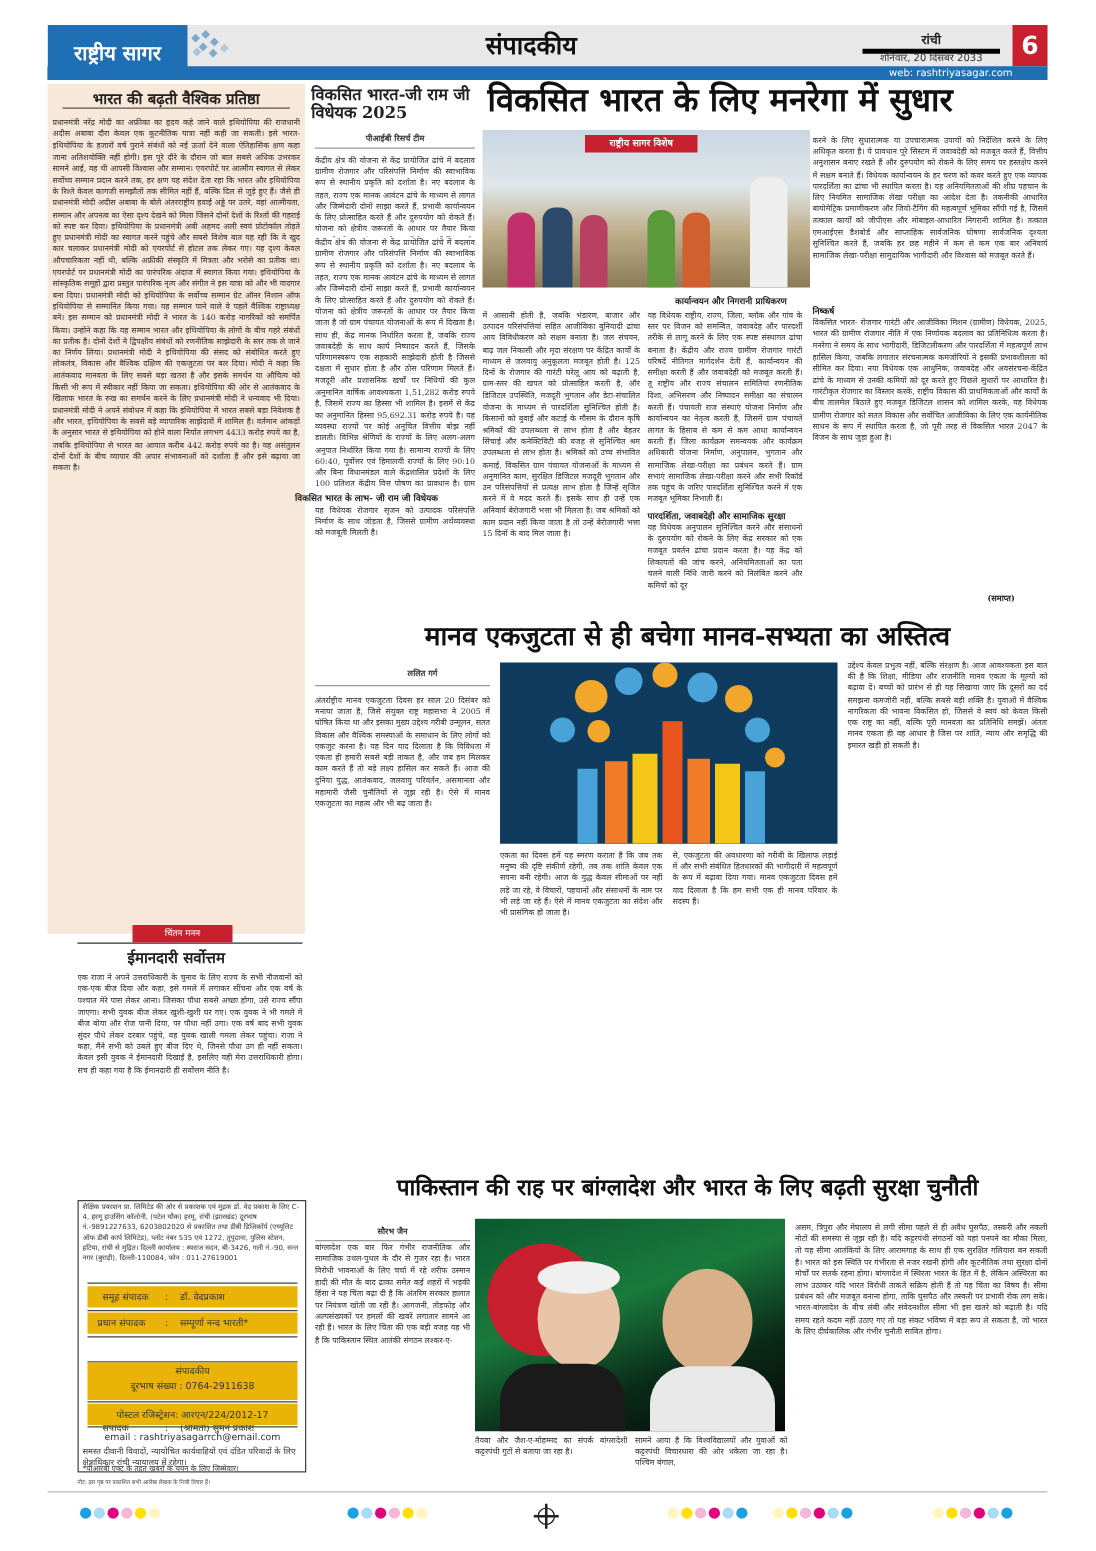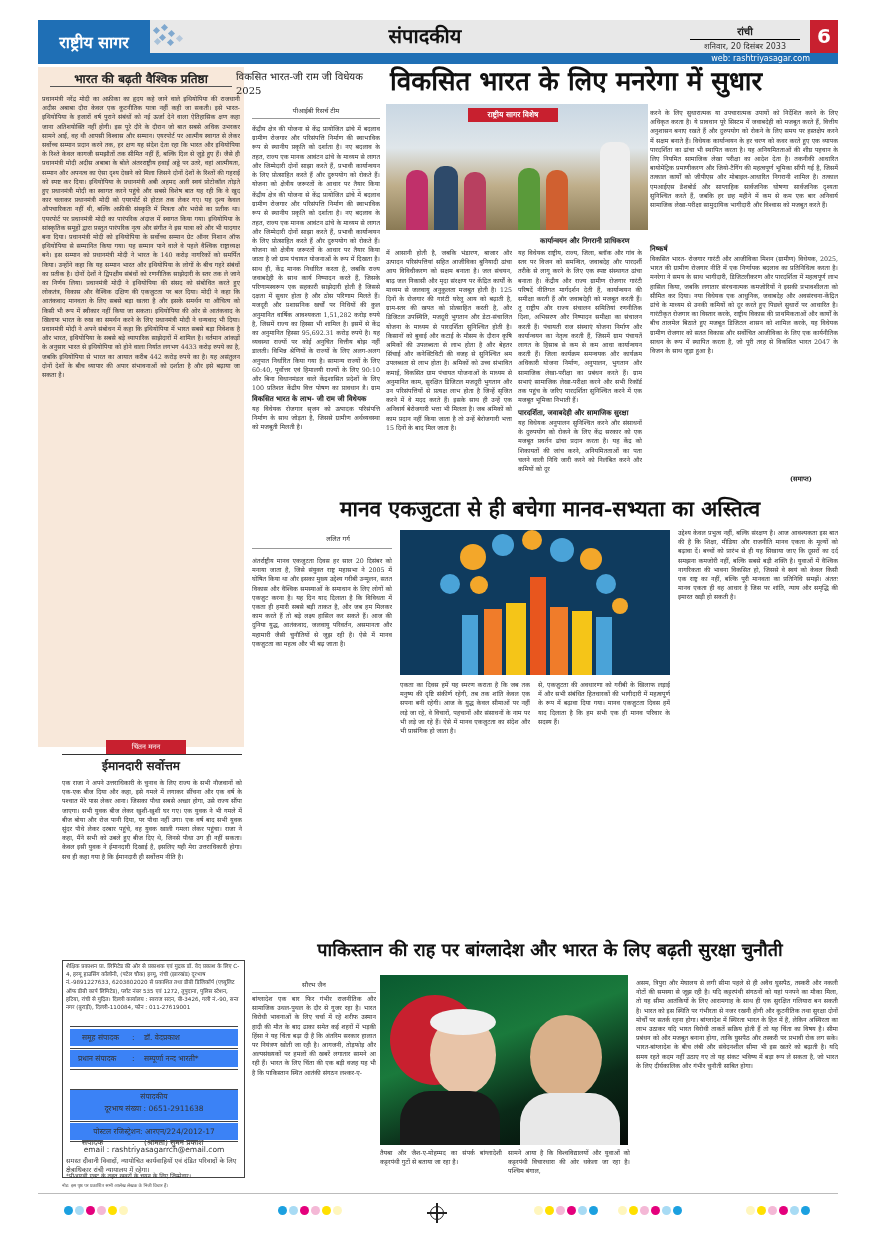--- a/index.html
+++ b/index.html
@@ -8,21 +8,21 @@
 
   .abs { position: absolute; }
 
   
   .mast { left: 38px; top: 20px; width: 800px; height: 44px; background: #e8e8e8; }
   .mast-brand { left: 38px; top: 20px; width: 112px; height: 44px; background: #1f6fb5; color: #fff;
     font-family: "DejaVu Serif", serif; font-weight: bold; font-size: 16px; display:flex; align-items:center; justify-content:center;
     clip-path: polygon(0 0, 100% 0, 110% 100%, 0 100%); }
   .mast-dots span { position:absolute; width:5px; height:5px; background:#7fa8cf; transform: rotate(45deg); }
   .mast-section { left: 260px; top: 22px; width: 330px; height: 30px; font-family: "DejaVu Serif", serif; font-weight:bold; font-size: 20px; text-align:center; color:#111; }
-  .mast-city { left: 690px; top: 24px; width: 110px; text-align:center; font-size: 10px; font-weight:bold; border-bottom:1px solid #000000; padding-bottom:1px;}
+  .mast-city { left: 690px; top: 24px; width: 110px; text-align:center; font-size: 10px; font-weight:bold; border-bottom:4px solid #000000; padding-bottom:1px;}
   .mast-date { left: 690px; top: 40px; width: 110px; text-align:center; font-size: 8px; color:#333; }
   .mast-page { left: 810px; top: 20px; width: 28px; height: 33px; background:#c8202f; color:#fff; font-weight:bold; font-size:20px; text-align:center; line-height:33px; }
   .mast-bar { left: 38px; top: 53px; width: 800px; height: 11px; background:#1f6fb5; }
   .mast-web { left: 640px; top: 53px; width: 170px; height: 16px; color:#fff; font-size: 8px; text-align:right; line-height: 11px; }
 
   
   .ed-box { left: 38px; top: 67px; width: 206px; height: 680px; background: #f8e8da; }
   .ed-title { left: 38px; top: 70px; width: 206px; text-align:center; font-family:"DejaVu Serif", serif; font-weight:bold; font-size: 12px; color:#222; }
   .ed-rule { left: 50px; top: 86px; width: 182px; height: 1px; background:#555; }
   .body-text { font-family: "DejaVu Serif", serif; font-size: 6.3px; line-height: 9.2px; color: #333; text-align: justify; overflow:hidden; }
@@ -30,30 +30,30 @@
 
   .chintan-badge { left: 106px; top: 740px; width: 80px; height: 14px; background:#c8202f; color:#fff; font-size: 7px; text-align:center; line-height:14px; }
   .chintan-rule { left: 62px; top: 754px; width: 180px; height: 1px; background:#333; }
   .chintan-title { left: 38px; top: 757px; width: 206px; text-align:center; font-family:"DejaVu Serif", serif; font-weight:bold; font-size: 12px; }
   .chintan-body { left: 62px; top: 778px; width: 180px; height: 178px; }
 
   
   .imprint { left: 62px; top: 960px; width: 183px; height: 218px; border: 1px solid #444; }
   .imprint-text { left: 66px; top: 962px; width: 176px; font-size: 5.6px; line-height: 8.2px; color:#333; }
   .imp-row { left: 70px; width: 168px; height: 17px; font-size: 7.5px; line-height:17px; color:#333; }
-  .imp-row.grey { background:#3b82f6; }
+  .imp-row.grey { background:#eab308; }
   .imp-row span { display:inline-block; }
   .imp-rule { left: 70px; width: 168px; height: 1px; background:#444; }
   .imp-center { left: 70px; width: 168px; text-align:center; font-size: 7.5px; color:#333; }
   .imp-foot { left: 66px; width: 176px; font-size: 6.6px; line-height: 9px; color:#333; }
   .note { left: 62px; top: 1182px; width: 190px; font-size: 4.5px; color:#444; }
 
   
-  .sub-head { left: 236px; top: 70px; width: 130px; font-family:"DejaVu Serif", serif; font-weight:normal; font-size: 10px; line-height: 14px; color:#222; }
-  .byline { font-family:"DejaVu Serif", serif; font-weight:normal; font-size: 6.5px; color:#333; text-align:center; }
+  .sub-head { left: 249px; top: 70px; width: 130px; font-family:"DejaVu Serif", serif; font-weight:bold; font-size: 13px; line-height: 14px; color:#222; }
+  .byline { font-family:"DejaVu Serif", serif; font-weight:bold; font-size: 6.5px; color:#333; text-align:center; }
   .rule { height: 1px; background: #999; }
   .top-headline { left: 390px; top: 64px; width: 450px; font-family:"DejaVu Serif", serif; font-weight:bold; font-size: 26px; line-height: 34px; color:#111; }
   .photo1 { left: 386px; top: 104px; width: 262px; height: 126px; background: linear-gradient(180deg,#c9d7e3 0%,#dfe6ea 35%,#bfae8a 65%,#8a7a55 100%); overflow:hidden; }
   .photo1 .badge { left: 82px; top: 4px; width: 90px; height: 14px; background:#c8202f; color:#fff; font-size: 7.5px; font-weight:bold; text-align:center; line-height:14px; }
   .figure { position:absolute; bottom: 0; border-radius: 10px 10px 0 0; }
   .col-text-1a { left: 252px; top: 124px; width: 128px; height: 66px; }
   .col-text-2 { left: 386px; top: 248px; width: 126px; height: 236px; }
   .subsec { font-family:"DejaVu Serif", serif; font-weight:bold; font-size: 7px; color:#222; }
   .samaapt { left: 790px; top: 474px; font-weight:bold; font-size: 6.5px; font-family:"DejaVu Serif", serif; }
 
@@ -122,21 +122,21 @@
 <div class="abs imp-row grey" style="top:1050px;">
   <span style="width:62px;padding-left:8px;">प्रधान संपादक</span><span style="width:12px;">:</span><span>सम्पूर्णा नन्द भारती*</span>
 </div>
 <div class="abs imp-rule" style="top:1069px;"></div>
 <div class="abs imp-row" style="top:1134px;">
   <span style="width:62px;padding-left:12px;">संपादक</span><span style="width:12px;">:</span><span>(श्रीमती) सुमन प्रकाश</span>
 </div>
 <div class="abs imp-rule" style="top:1089px;"></div>
 <div class="abs imp-row grey" style="top:1090px;height:30px;"></div>
 <div class="abs imp-center" style="top:1091px;">संपादकीय</div>
-<div class="abs imp-center" style="top:1103px;">दूरभाष संख्या : 0651-2911638</div>
+<div class="abs imp-center" style="top:1103px;">दूरभाष संख्या : 0764-2911638</div>
 <div class="abs imp-rule" style="top:1121px;"></div>
 <div class="abs imp-row grey" style="top:1123px;text-align:center;">पोस्टल रजिस्ट्रेशन: आरएन/224/2012-17</div>
 <div class="abs imp-rule" style="top:1141px;"></div>
 <div class="abs imp-center" style="top:1145px;">email : rashtriyasagarrch@email.com</div>
 <div class="abs imp-foot" style="top:1157px;">समस्त दीवानी विवादों, न्यायोचित कार्यवाहियों एवं दंडित परिवादों के लिए क्षेत्राधिकार रांची न्यायालय में रहेगा।</div>
 <div class="abs imp-foot" style="top:1171px;font-size:6px;">*पीआरबी एक्ट के तहत खबरों के चयन के लिए जिम्मेवार।</div>
 <div class="abs note">नोट: इस पृष्ठ पर प्रकाशित सभी आलेख लेखक के निजी विचार हैं।</div>
 
 <div class="abs sub-head">विकसित भारत-जी राम जी विधेयक 2025</div>
 <div class="abs byline" style="left:252px;top:106px;width:128px;">पीआईबी रिसर्च टीम</div>
@@ -146,21 +146,21 @@
   <div class="abs badge">राष्ट्रीय सागर विशेष</div>
   <div class="figure" style="left:20px;width:22px;height:60px;background:#c0306a;"></div>
   <div class="figure" style="left:48px;width:24px;height:64px;background:#2e4a6a;"></div>
   <div class="figure" style="left:78px;width:22px;height:58px;background:#b84060;"></div>
   <div class="figure" style="left:132px;width:22px;height:62px;background:#5a9a3a;"></div>
   <div class="figure" style="left:160px;width:22px;height:60px;background:#d06030;"></div>
   <div class="figure" style="left:214px;width:30px;height:88px;background:#eeeeee;"></div>
 </div>
 <div class="abs body-text col-text-1a">केंद्रीय क्षेत्र की योजना से केंद्र प्रायोजित ढांचे में बदलाव ग्रामीण रोजगार और परिसंपत्ति निर्माण की स्वाभाविक रूप से स्थानीय प्रकृति को दर्शाता है। नए बदलाव के तहत, राज्य एक मानक आवंटन ढांचे के माध्यम से लागत और जिम्मेदारी दोनों साझा करते हैं, प्रभावी कार्यान्वयन के लिए प्रोत्साहित करते हैं और दुरुपयोग को रोकते हैं। योजना को क्षेत्रीय जरूरतों के आधार पर तैयार किया जाता है जो ग्राम पंचायत योजनाओं के रूप में दिखता है। साथ ही, केंद्र मानक निर्धारित करता है, जबकि राज्य जवाबदेही के साथ कार्य निष्पादन करते हैं, जिसके परिणामस्वरूप एक सहकारी साझेदारी होती है जिससे दक्षता में सुधार होता है और ठोस परिणाम मिलते हैं। मजदूरी और प्रशासनिक खर्चों पर निधियों की कुल अनुमानित वार्षिक आवश्यकता 1,51,282 करोड़ रुपये है, जिसमें राज्य का हिस्सा भी शामिल है। इसमें से केंद्र का अनुमानित हिस्सा 95,692.31 करोड़ रुपये है। यह व्यवस्था राज्यों पर कोई अनुचित वित्तीय बोझ नहीं डालती। विभिन्न श्रेणियों के राज्यों के लिए अलग-अलग अनुपात निर्धारित किया गया है। सामान्य राज्यों के लिए 60:40, पूर्वोत्तर एवं हिमालयी राज्यों के लिए 90:10 और बिना विधानमंडल वाले केंद्रशासित प्रदेशों के लिए 100 प्रतिशत केंद्रीय वित्त पोषण का प्रावधान है। ग्राम पंचायत योजना के तहत विभिन्न कार्यों की पहचान की जाती है जिससे दुरुपयोग से उत्पन्न होने वाली राजकोषीय नुकसान को कम करने में मदद करते हैं और जवाबदेही के साथ-साथ राजकोषीय स्थिरता को मजबूत करते हैं।</div>
 <div class="abs body-text" style="left:252px;top:190px;width:128px;height:200px;background:#fff;">केंद्रीय क्षेत्र की योजना से केंद्र प्रायोजित ढांचे में बदलाव ग्रामीण रोजगार और परिसंपत्ति निर्माण की स्वाभाविक रूप से स्थानीय प्रकृति को दर्शाता है। नए बदलाव के तहत, राज्य एक मानक आवंटन ढांचे के माध्यम से लागत और जिम्मेदारी दोनों साझा करते हैं, प्रभावी कार्यान्वयन के लिए प्रोत्साहित करते हैं और दुरुपयोग को रोकते हैं। योजना को क्षेत्रीय जरूरतों के आधार पर तैयार किया जाता है जो ग्राम पंचायत योजनाओं के रूप में दिखता है। साथ ही, केंद्र मानक निर्धारित करता है, जबकि राज्य जवाबदेही के साथ कार्य निष्पादन करते हैं, जिसके परिणामस्वरूप एक सहकारी साझेदारी होती है जिससे दक्षता में सुधार होता है और ठोस परिणाम मिलते हैं। मजदूरी और प्रशासनिक खर्चों पर निधियों की कुल अनुमानित वार्षिक आवश्यकता 1,51,282 करोड़ रुपये है, जिसमें राज्य का हिस्सा भी शामिल है। इसमें से केंद्र का अनुमानित हिस्सा 95,692.31 करोड़ रुपये है। यह व्यवस्था राज्यों पर कोई अनुचित वित्तीय बोझ नहीं डालती। विभिन्न श्रेणियों के राज्यों के लिए अलग-अलग अनुपात निर्धारित किया गया है। सामान्य राज्यों के लिए 60:40, पूर्वोत्तर एवं हिमालयी राज्यों के लिए 90:10 और बिना विधानमंडल वाले केंद्रशासित प्रदेशों के लिए 100 प्रतिशत केंद्रीय वित्त पोषण का प्रावधान है। ग्राम पंचायत योजना के तहत विभिन्न कार्यों की पहचान की जाती है जिससे दुरुपयोग से उत्पन्न होने वाली राजकोषीय नुकसान को कम करने में मदद करते हैं और जवाबदेही के साथ-साथ राजकोषीय स्थिरता को मजबूत करते हैं।</div>
-<div class="abs subsec" style="left:252px;top:394px;width:128px;">विकसित भारत के लाभ- जी राम जी विधेयक</div>
+<div class="abs subsec" style="left:236px;top:394px;width:128px;">विकसित भारत के लाभ- जी राम जी विधेयक</div>
 <div class="abs body-text" style="left:252px;top:404px;width:128px;height:84px;">यह विधेयक रोजगार सृजन को उत्पादक परिसंपत्ति निर्माण के साथ जोड़ता है, जिससे ग्रामीण अर्थव्यवस्था को मजबूती मिलती है।</div>
 <div class="abs body-text col-text-2">में आसानी होती है, जबकि भंडारण, बाजार और उत्पादन परिसंपत्तियां सहित आजीविका बुनियादी ढांचा आय विविधीकरण को सक्षम बनाता है। जल संचयन, बाढ़ जल निकासी और मृदा संरक्षण पर केंद्रित कार्यों के माध्यम से जलवायु अनुकूलता मजबूत होती है। 125 दिनों के रोजगार की गारंटी घरेलू आय को बढ़ाती है, ग्राम-स्तर की खपत को प्रोत्साहित करती है, और डिजिटल उपस्थिति, मजदूरी भुगतान और डेटा-संचालित योजना के माध्यम से पारदर्शिता सुनिश्चित होती है। किसानों को बुवाई और कटाई के मौसम के दौरान कृषि श्रमिकों की उपलब्धता से लाभ होता है और बेहतर सिंचाई और कनेक्टिविटी की वजह से सुनिश्चित श्रम उपलब्धता से लाभ होता है। श्रमिकों को उच्च संभावित कमाई, विकसित ग्राम पंचायत योजनाओं के माध्यम से अनुमानित काम, सुरक्षित डिजिटल मजदूरी भुगतान और उन परिसंपत्तियों से प्रत्यक्ष लाभ होता है जिन्हें सृजित करने में वे मदद करते हैं। इसके साथ ही उन्हें एक अनिवार्य बेरोजगारी भत्ता भी मिलता है। जब श्रमिकों को काम प्रदान नहीं किया जाता है तो उन्हें बेरोजगारी भत्ता 15 दिनों के बाद मिल जाता है।</div>
 <div class="abs subsec" style="left:540px;top:236px;width:110px;">कार्यान्वयन और निगरानी प्राधिकरण</div>
 <div class="abs body-text" style="left:518px;top:248px;width:124px;height:158px;">यह विधेयक राष्ट्रीय, राज्य, जिला, ब्लॉक और गांव के स्तर पर विजन को समन्वित, जवाबदेह और पारदर्शी तरीके से लागू करने के लिए एक स्पष्ट संस्थागत ढांचा बनाता है। केंद्रीय और राज्य ग्रामीण रोजगार गारंटी परिषदें नीतिगत मार्गदर्शन देती हैं, कार्यान्वयन की समीक्षा करती हैं और जवाबदेही को मजबूत करती हैं। तू राष्ट्रीय और राज्य संचालन समितियां रणनीतिक दिशा, अभिसरण और निष्पादन समीक्षा का संचालन करती हैं। पंचायती राज संस्थाएं योजना निर्माण और कार्यान्वयन का नेतृत्व करती हैं, जिसमें ग्राम पंचायतें लागत के हिसाब से कम से कम आधा कार्यान्वयन करती हैं। जिला कार्यक्रम समन्वयक और कार्यक्रम अधिकारी योजना निर्माण, अनुपालन, भुगतान और सामाजिक लेखा-परीक्षा का प्रबंधन करते हैं। ग्राम सभाएं सामाजिक लेखा-परीक्षा करने और सभी रिकॉर्ड तक पहुंच के जरिए पारदर्शिता सुनिश्चित करने में एक मजबूत भूमिका निभाती हैं।</div>
 <div class="abs subsec" style="left:518px;top:408px;width:124px;">पारदर्शिता, जवाबदेही और सामाजिक सुरक्षा</div>
 <div class="abs body-text" style="left:518px;top:418px;width:124px;height:66px;">यह विधेयक अनुपालन सुनिश्चित करने और संसाधनों के दुरुपयोग को रोकने के लिए केंद्र सरकार को एक मजबूत प्रवर्तन ढांचा प्रदान करता है। यह केंद्र को शिकायतों की जांच करने, अनियमितताओं का पता चलने वाली निधि जारी करने को निलंबित करने और कमियों को दूर</div>
 <div class="abs body-text" style="left:650px;top:108px;width:188px;height:136px;">करने के लिए सुधारात्मक या उपचारात्मक उपायों को निर्देशित करने के लिए अधिकृत करता है। ये प्रावधान पूरे सिस्टम में जवाबदेही को मजबूत करते हैं, वित्तीय अनुशासन बनाए रखते हैं और दुरुपयोग को रोकने के लिए समय पर हस्तक्षेप करने में सक्षम बनाते हैं। विधेयक कार्यान्वयन के हर चरण को कवर करते हुए एक व्यापक पारदर्शिता का ढांचा भी स्थापित करता है। यह अनियमितताओं की शीघ्र पहचान के लिए नियमित सामाजिक लेखा परीक्षा का आदेश देता है। तकनीकी आधारित बायोमेट्रिक प्रमाणीकरण और जियो-टैगिंग की महत्वपूर्ण भूमिका सौंपी गई है, जिसमें तत्काल कार्यों को जीपीएस और मोबाइल-आधारित निगरानी शामिल है। तत्काल एमआईएस डैशबोर्ड और साप्ताहिक सार्वजनिक घोषणा सार्वजनिक दृश्यता सुनिश्चित करते हैं, जबकि हर छह महीने में कम से कम एक बार अनिवार्य सामाजिक लेखा-परीक्षा सामुदायिक भागीदारी और विश्वास को मजबूत करते हैं।</div>
 <div class="abs subsec" style="left:650px;top:244px;width:188px;">निष्कर्ष</div>
 <div class="abs body-text" style="left:650px;top:254px;width:188px;height:218px;">विकसित भारत- रोजगार गारंटी और आजीविका मिशन (ग्रामीण) विधेयक, 2025, भारत की ग्रामीण रोजगार नीति में एक निर्णायक बदलाव का प्रतिनिधित्व करता है। मनरेगा ने समय के साथ भागीदारी, डिजिटलीकरण और पारदर्शिता में महत्वपूर्ण लाभ हासिल किया, जबकि लगातार संरचनात्मक कमजोरियों ने इसकी प्रभावशीलता को सीमित कर दिया। नया विधेयक एक आधुनिक, जवाबदेह और अवसंरचना-केंद्रित ढांचे के माध्यम से उनकी कमियों को दूर करते हुए पिछले सुधारों पर आधारित है। गारंटीकृत रोजगार का विस्तार करके, राष्ट्रीय विकास की प्राथमिकताओं और कार्यों के बीच तालमेल बिठाते हुए मजबूत डिजिटल शासन को शामिल करके, यह विधेयक ग्रामीण रोजगार को सतत विकास और सर्वोचित आजीविका के लिए एक कार्यनीतिक साधन के रूप में स्थापित करता है, जो पूरी तरह से विकसित भारत 2047 के विजन के साथ जुड़ा हुआ है।</div>
 <div class="abs samaapt">(समाप्त)</div>

